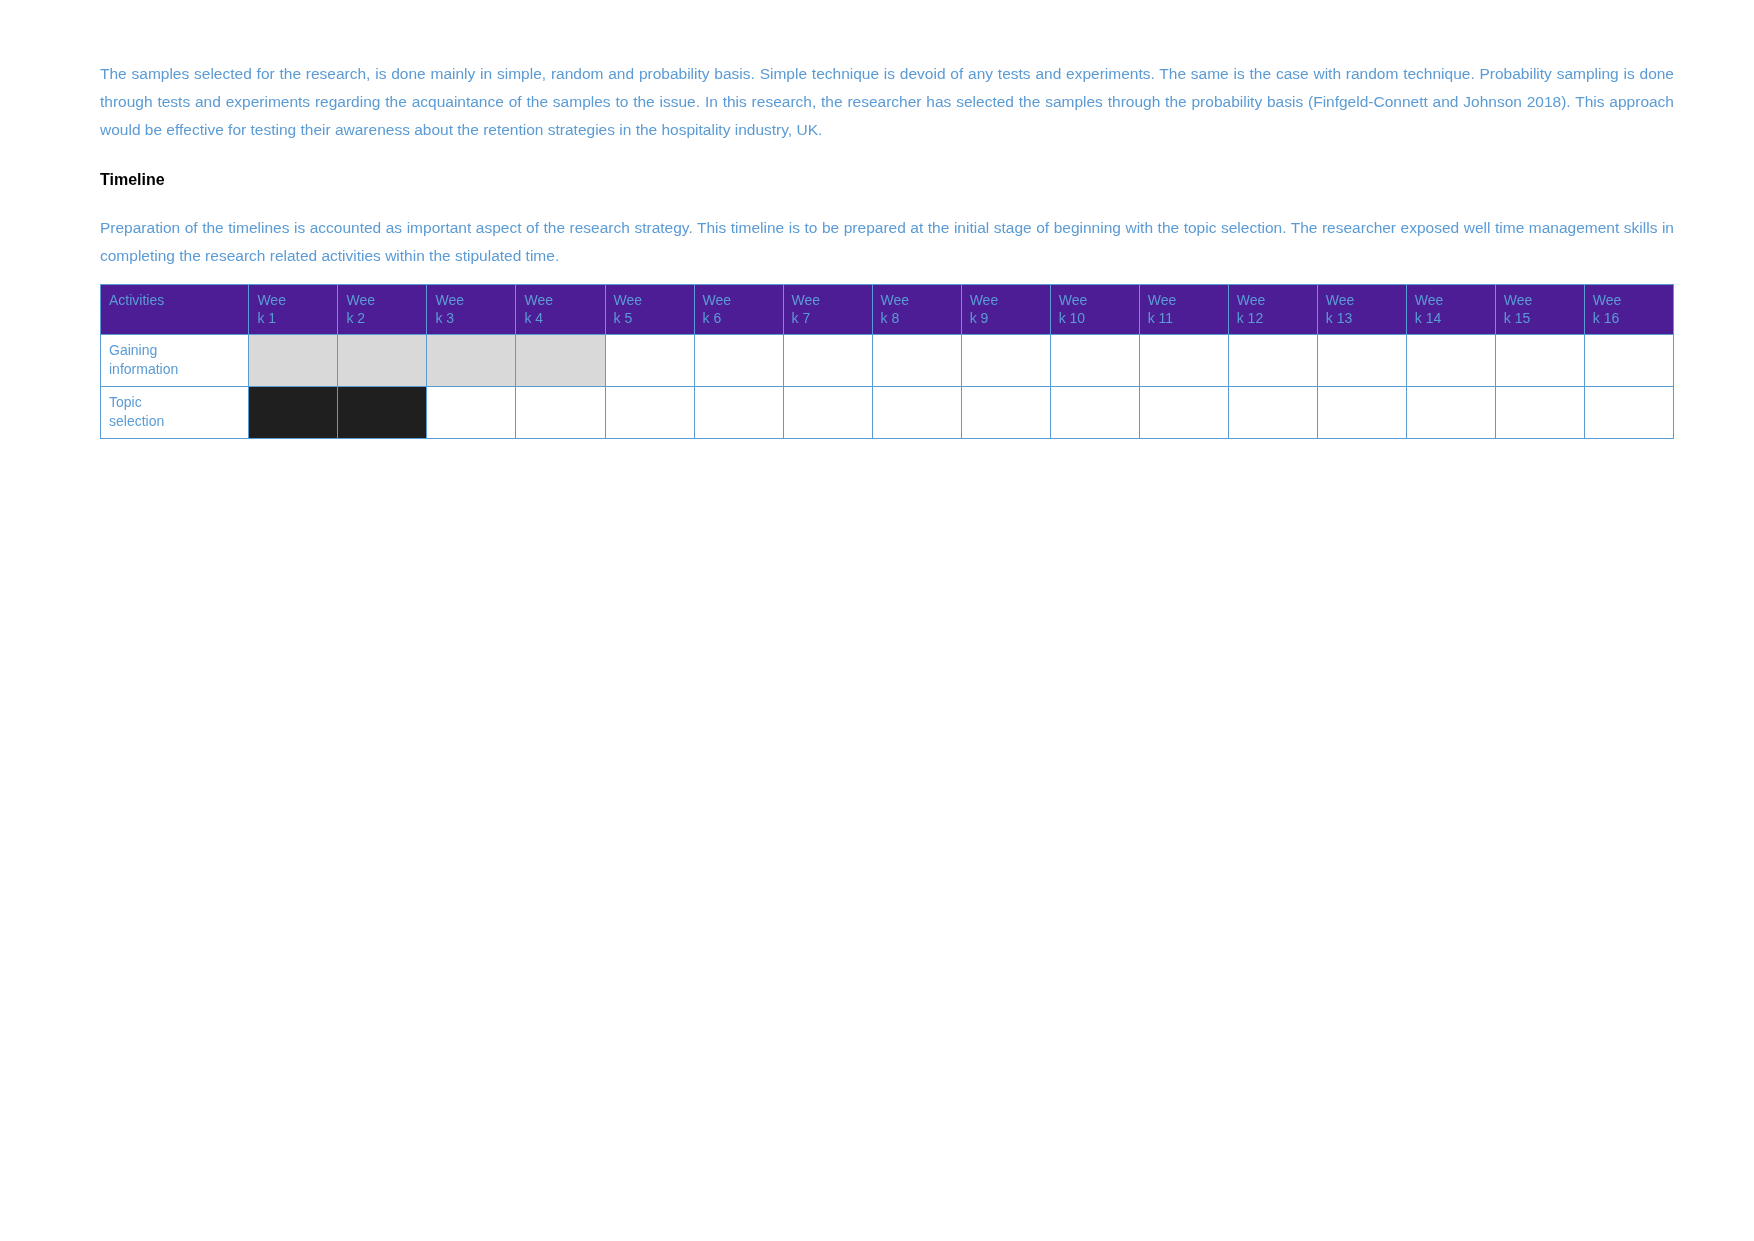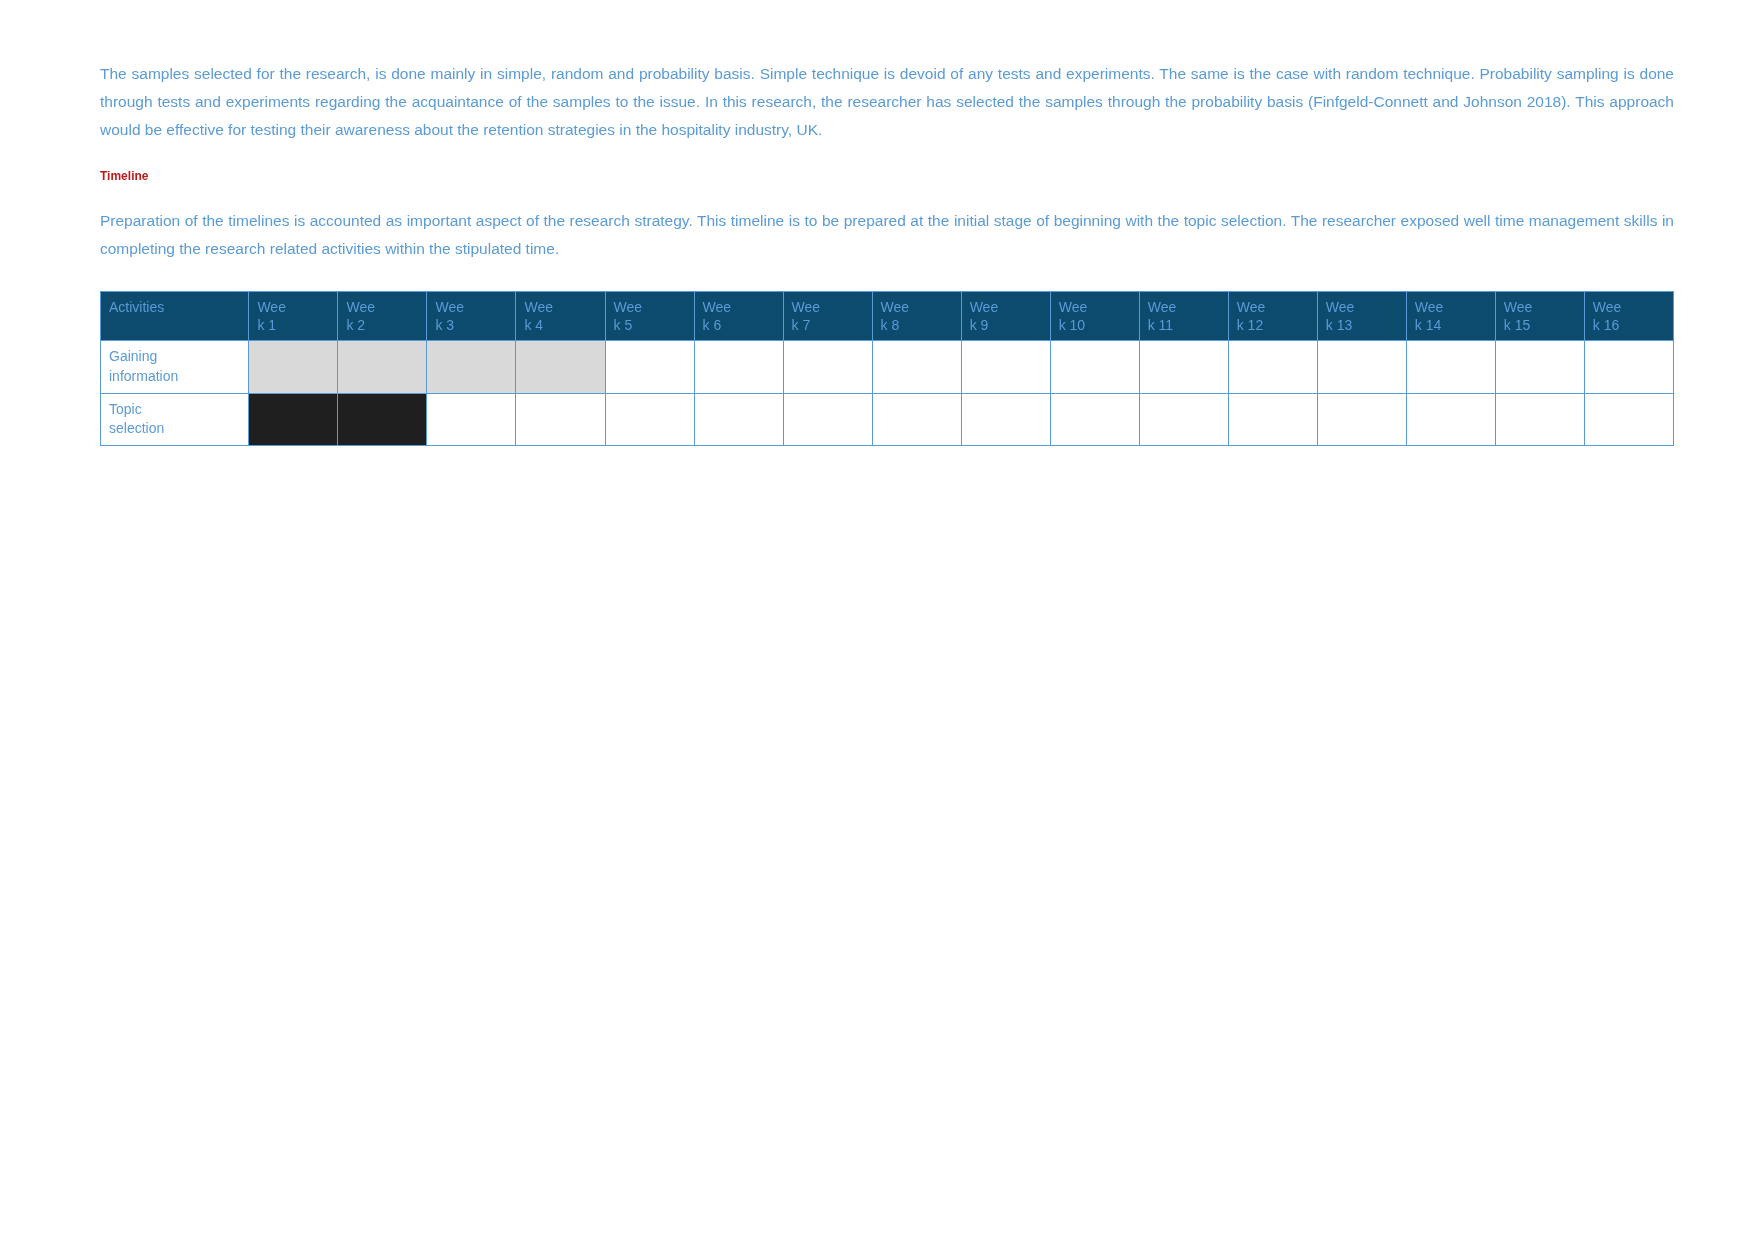--- a/index.html
+++ b/index.html
@@ -19,30 +19,30 @@
 
     .paragraph {
       text-align: justify;
       margin-bottom: 22px;
       color: #5b9bd5;
       font-size: 15.5px;
     }
 
     .section-title {
       font-weight: bold;
-      color: #b91c1c;
+      color: #000000;
       margin-bottom: 20px;
-      font-size: 12px;
+      font-size: 16px;
     }
 
     .timeline-para {
       text-align: justify;
       color: #5b9bd5;
       font-size: 15.5px;
-      margin-bottom: 28px;
+      margin-bottom: 14px;
     }
 
     .table-container {
       width: 100%;
       overflow-x: auto;
     }
 
     table {
       border-collapse: collapse;
       width: 100%;
@@ -52,21 +52,21 @@
     th, td {
       border: 1px solid #5b9bd5;
       padding: 6px 8px;
       color: #5b9bd5;
       font-size: 14px;
       vertical-align: top;
       text-align: left;
     }
 
     .header-cell {
-      background: #0c4a6e;
+      background: #4c1d95;
       font-weight: normal;
       line-height: 1.3;
     }
 
     .activity-cell {
       background: #ffffff;
       font-weight: normal;
       line-height: 1.4;
     }
 

